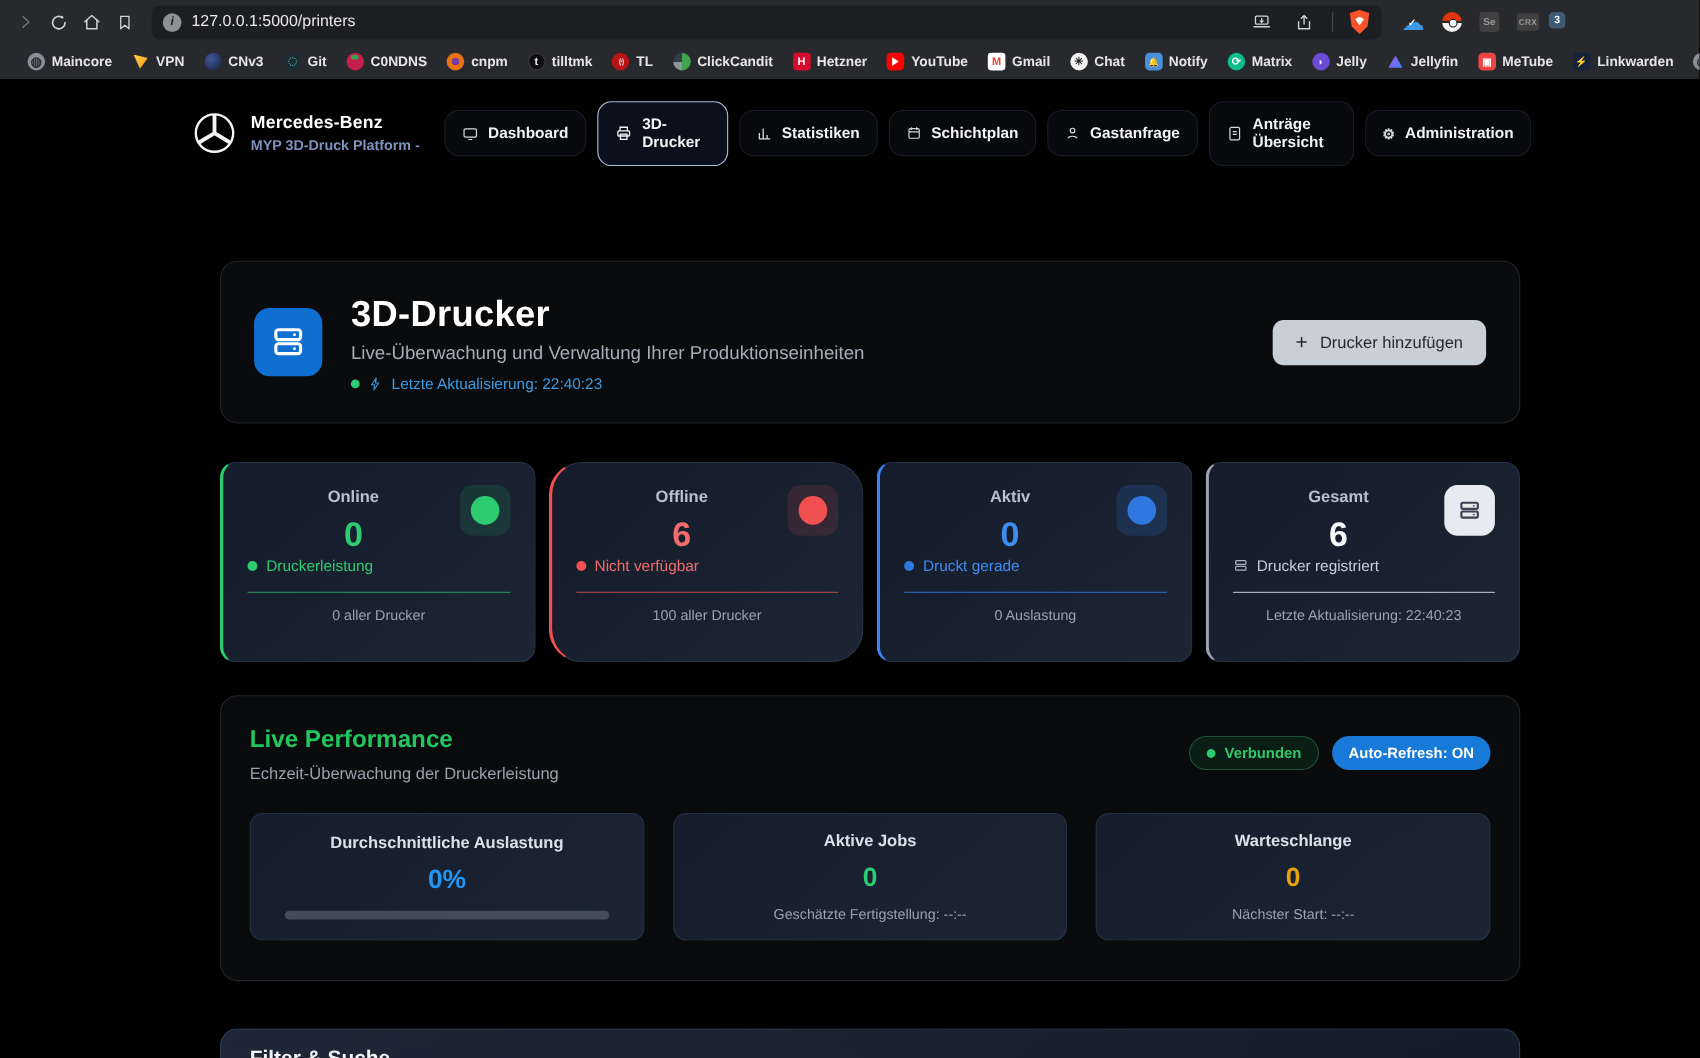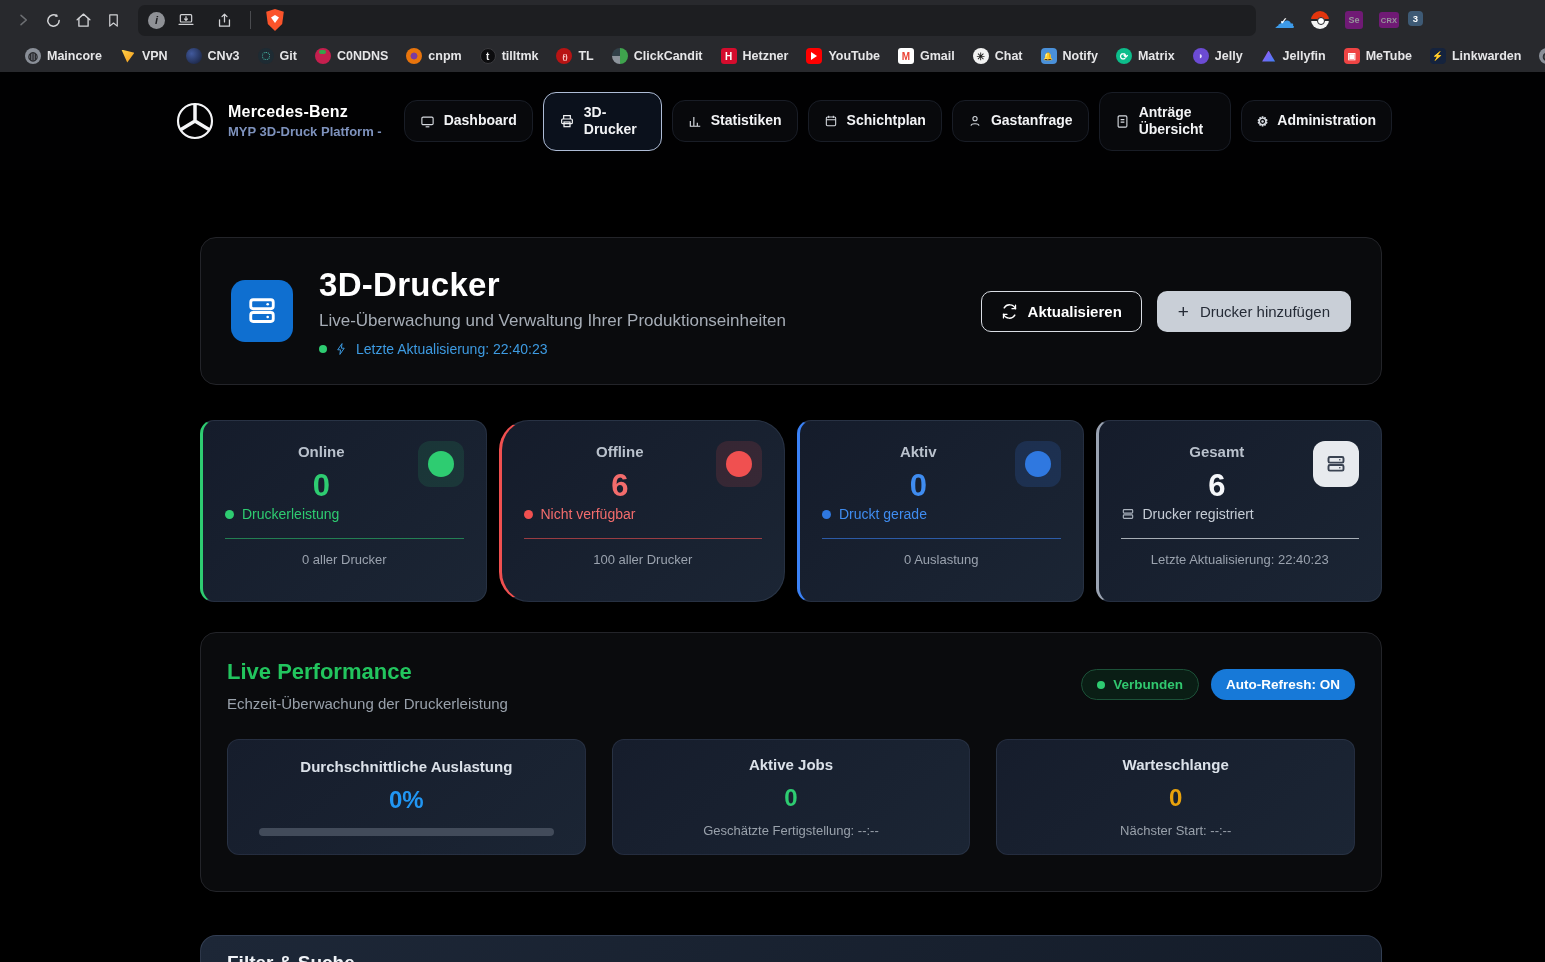--- a/index.html
+++ b/index.html
@@ -23,21 +23,21 @@
     clip-path:polygon(50% 0,94% 13%,86% 68%,50% 100%,14% 68%,6% 13%); position:relative; }
   .brave-ic::after{ content:""; position:absolute; left:6px; top:6px; width:8px; height:8px;
     background:#fff; clip-path:polygon(50% 0,100% 30%,50% 100%,0 30%); }
   .ext-row { display:flex; align-items:center; gap:16px; margin-left:18px; }
   .cloud-ic { color:#3d9ae8; font-size:21px; position:relative; line-height:1; }
   .cloud-ic i { position:absolute; left:6px; top:7px; font-size:9px; color:#fff; font-style:normal; font-weight:bold;}
   .poke-ic { width:18px; height:18px; border-radius:50%;
     background:linear-gradient(#e3350d 0 44%, #26272b 44% 56%, #f4f4f4 56% 100%); position:relative;}
   .poke-ic::after { content:""; position:absolute; left:6px; top:6px; width:6px; height:6px;
     border-radius:50%; background:#fff; border:1.5px solid #26272b; }
-  .se-ic,.crx-ic { background:#701a75; color:#97989c; border-radius:3px; font-weight:bold;
+  .se-ic,.crx-ic { background:#404040; color:#97989c; border-radius:3px; font-weight:bold;
     display:flex; align-items:center; justify-content:center; }
   .se-ic { width:18px; height:18px; font-size:9px; }
   .crx-ic { width:20px; height:16px; font-size:7.5px; letter-spacing:.2px;}
   .shield3 { width:18px; height:21px; position:relative;
     background:linear-gradient(115deg,#e8eaf0 48%, #2d66c4 48%);
     clip-path:polygon(50% 0,100% 15%,100% 60%,50% 100%,0 60%,0 15%); }
   .badge3 { position:absolute; right:-8px; bottom:-6px; width:15px; height:15px; border-radius:4px;
     background:#3e5a75; color:#fff; font-size:9.5px; font-weight:bold;
     display:flex; align-items:center; justify-content:center; clip-path:none; z-index:3;}
   .ext-wrap{ position:relative; }
@@ -190,20 +190,21 @@
       </svg>
   </div>
   <div class="tb-btn">
     <svg width="15" height="17" viewBox="0 0 24 24" fill="none" stroke="currentColor" stroke-width="1.9" stroke-linejoin="round">
         <path d="M6 3h12v18l-6-5-6 5z"></path>
       </svg>
   </div>
 
   <div class="url-bar">
     <span class="info-ic">i</span>
+    <span class="url-text">127.0.0.1:5000/printers</span>
     <span class="urlbar-right">
       <span class="tb-btn" style="width:24px;">
         <svg width="18" height="16" viewBox="0 0 24 24" fill="none" stroke="currentColor" stroke-width="1.8" stroke-linecap="round">
             <rect x="3.5" y="4" width="17" height="11" rx="1.5"></rect>
             <path d="M1.5 18.5h21"></path>
             <path d="M12 7v5M10 10.5l2 2 2-2"></path>
           </svg>
       </span>
       <span class="tb-btn" style="width:24px;">
         <svg width="17" height="17" viewBox="0 0 24 24" fill="none" stroke="currentColor" stroke-width="1.8" stroke-linecap="round" stroke-linejoin="round">
@@ -391,27 +392,20 @@
       <div class="hero-sub">Live-Überwachung und Verwaltung Ihrer Produktionseinheiten</div>
       <div class="hero-status">
         <span class="dot"></span>
         <svg width="13" height="14" viewBox="0 0 24 24">
             <path d="M13 2L5 13.5h5.2L9 22l8-11.5h-5.2z" fill="none" stroke="#3d9be2" stroke-width="1.8" stroke-linejoin="round"></path>
           </svg>
         <span class="hero-status-text">Letzte Aktualisierung: 22:40:23</span>
       </div>
     </div>
     <div class="hero-actions">
-      <button class="btn-refresh">
-        <svg width="17" height="17" viewBox="0 0 24 24" fill="none" stroke="#fff" stroke-width="2" stroke-linecap="round">
-            <path d="M20.5 8a9 9 0 0 0-16-1M3.5 16a9 9 0 0 0 16 1"></path>
-            <path d="M20.5 3v5h-5M3.5 21v-5h5" stroke-width="1.8"></path>
-          </svg>
-        <span>Aktualisieren</span>
-      </button>
       <button class="btn-add">
         <span class="plus">+</span>
         <span>Drucker hinzufügen</span>
       </button>
     </div>
   </div>
 
   <div class="stats">
 
     <div class="stat-card green">

